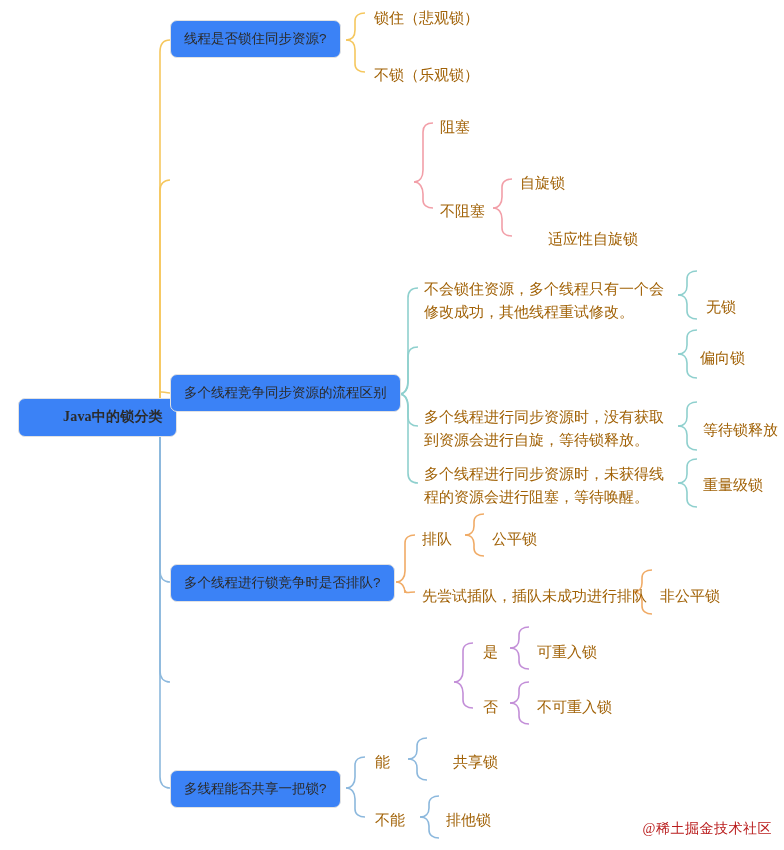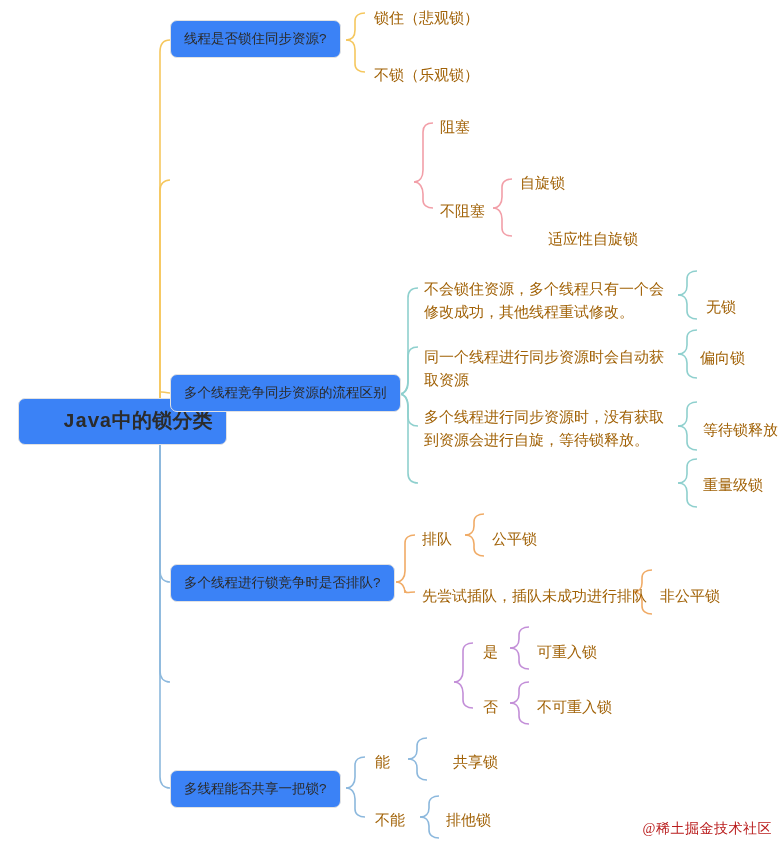--- a/index.html
+++ b/index.html
@@ -29,23 +29,23 @@
     color: #2b2b2b;
     font-size: 13.5px;
     line-height: 1.35;
     display: flex;
     align-items: flex-end;
     padding: 9px 13px;
     white-space: nowrap;
     z-index: 2;
   }
   .node.root {
-    font-family: Liberation Mono, monospace;
+    font-family: Liberation Serif, serif;
     font-weight: bold;
-    font-size: 20px;
+    font-size: 14px;
     letter-spacing: .2px;
     padding-left: 44px;
   }
   .leaf {
     position: absolute;
     color: #a16207;
     font-size: 15px;
     line-height: 1.55;
     z-index: 2;
     white-space: nowrap;
@@ -146,22 +146,22 @@
 
   <div class="leaf" style="left:440px; top:115px;">阻塞</div>
   <div class="leaf" style="left:440px; top:199px;">不阻塞</div>
   <div class="leaf" style="left:520px; top:171px;">自旋锁</div>
   <div class="leaf" style="left:520px; top:227px;margin-left:28px;">适应性自旋锁</div>
 
   <div class="node" style="left:170px; top:374px;">
     <span>多个线程竞争同步资源的流程区别</span>
   </div>
   <div class="leaf wrap" style="left:424px; top:277px;">不会锁住资源，多个线程只有一个会修改成功，其他线程重试修改。</div>
-  <div class="leaf wrap" style="left:424px; top:345px;">同一个线程进行同步资源时会自动获取资源</div>
   <div class="leaf wrap" style="left:424px; top:405px;">多个线程进行同步资源时，没有获取到资源会进行自旋，等待锁释放。</div>
+  <div class="leaf wrap" style="left:424px; top:462px;">多个线程进行同步资源时，未获得线程的资源会进行阻塞，等待唤醒。</div>
 
   <div class="leaf" style="left:706px; top:287px;margin-top:8px;">无锁</div>
   <div class="leaf" style="left:700px; top:346px;">偏向锁</div>
   <div class="leaf" style="left:703px; top:418px;">等待锁释放</div>
   <div class="leaf" style="left:703px; top:475px;font-family:Liberation Mono, monospace;">重量级锁</div>
 
   <div class="node" style="left:170px; top:564px;">
     <span>多个线程进行锁竞争时是否排队?</span>
   </div>
   <div class="leaf" style="left:422px; top:527px;">排队</div>

